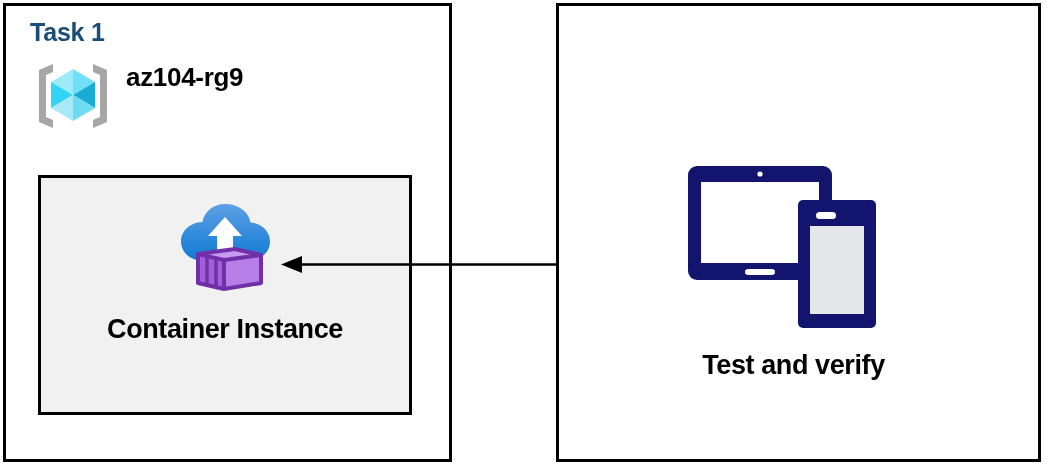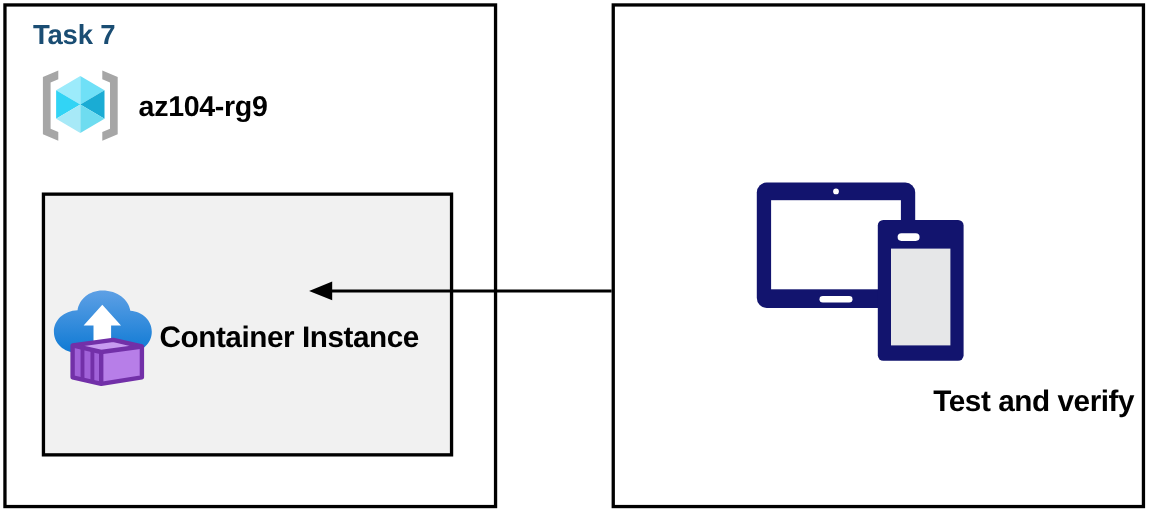--- a/index.html
+++ b/index.html
@@ -41,21 +41,21 @@
   }
   #title-task1 { left: 30px;  top: 18px; }
   #title-task2 { left: 32px;  top: 18px; }
 
   
   #rg-row {
     position: absolute;
     left: 33px;
     top: 62px;
     display: flex;
-    align-items: center;
+    align-items: flex-start;
   }
   #rg-icon { width: 80px; height: 68px; display: block; }
   #rg-label {
     font-size: 26px;
     font-weight: bold;
     color: #000000;
     margin-left: 13px;
     white-space: nowrap;
     letter-spacing: -0.3px;
   }
@@ -64,20 +64,21 @@
   #aci-card {
     position: absolute;
     left: 38px;
     top: 175px;
     width: 374px;
     height: 240px;
     box-sizing: border-box;
     border: 3px solid #000000;
     background: #f1f1f1;
     display: flex;
+    flex-direction: column;
     align-items: center;
   }
   #aci-icon {
     width: 104px;
     height: 92px;
     margin-top: 22px;
     display: block;
   }
   #aci-label {
     margin-top: 22px;
@@ -105,35 +106,35 @@
     top: 162px;
     width: 196px;
     height: 170px;
     display: block;
   }
   #verify-label {
     position: absolute;
     left: 556px;
     top: 350px;
     width: 475px;
-    text-align: right;
+    text-align: center;
     font-size: 27px;
     font-weight: bold;
     color: #000000;
     letter-spacing: -0.4px;
   }
 </style>
 </head>
 <body>
 
 <div id="canvas">
 
   <div class="panel" id="panel-task1"></div>
 
-  <div class="panel-title" id="title-task1">Task 7</div>
+  <div class="panel-title" id="title-task1">Task 1</div>
 
   <div id="rg-row">
     <svg id="rg-icon" viewBox="0 0 80 68" xmlns="http://www.w3.org/2000/svg">
 
       <path d="M20 2 L6 8 L6 60 L20 66 L20 58 L13 55 L13 13 L20 10 Z" fill="#a6a6a6"></path>
 
       <path d="M60 2 L74 8 L74 60 L60 66 L60 58 L67 55 L67 13 L60 10 Z" fill="#a6a6a6"></path>
 
       <path d="M40 7 L18 20 L40 33 Z" fill="#9cebfb"></path>
 

